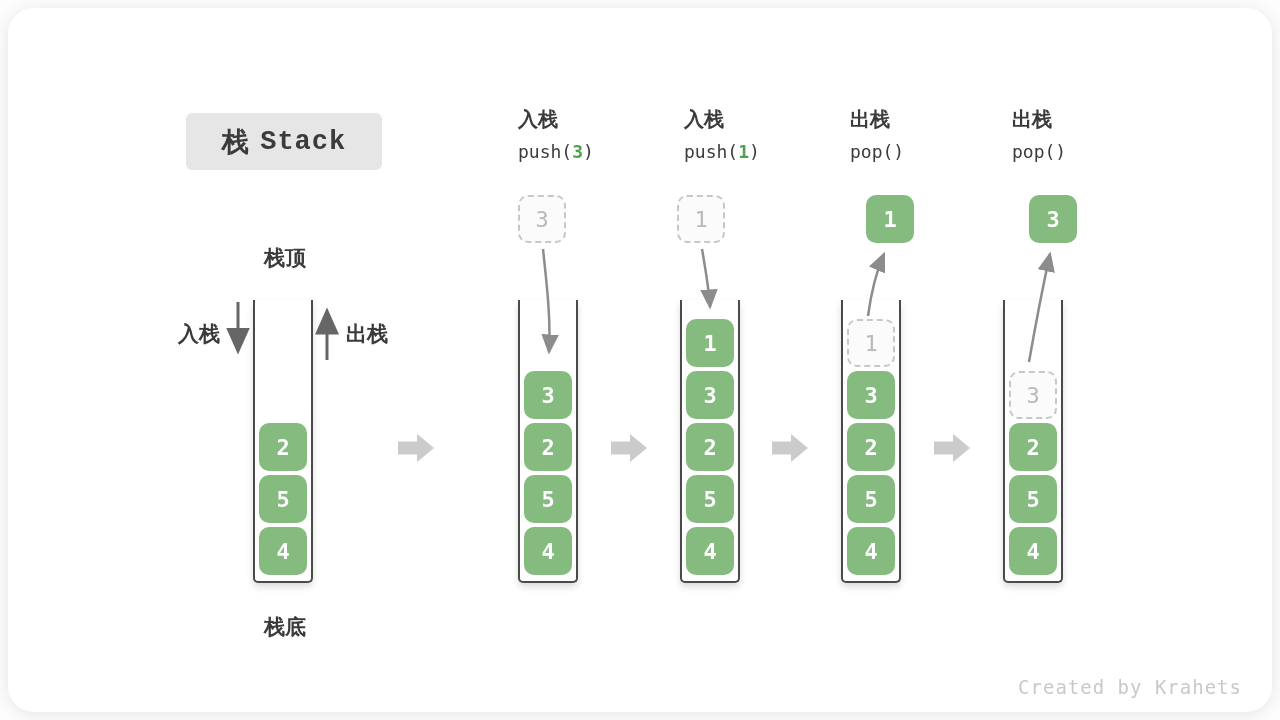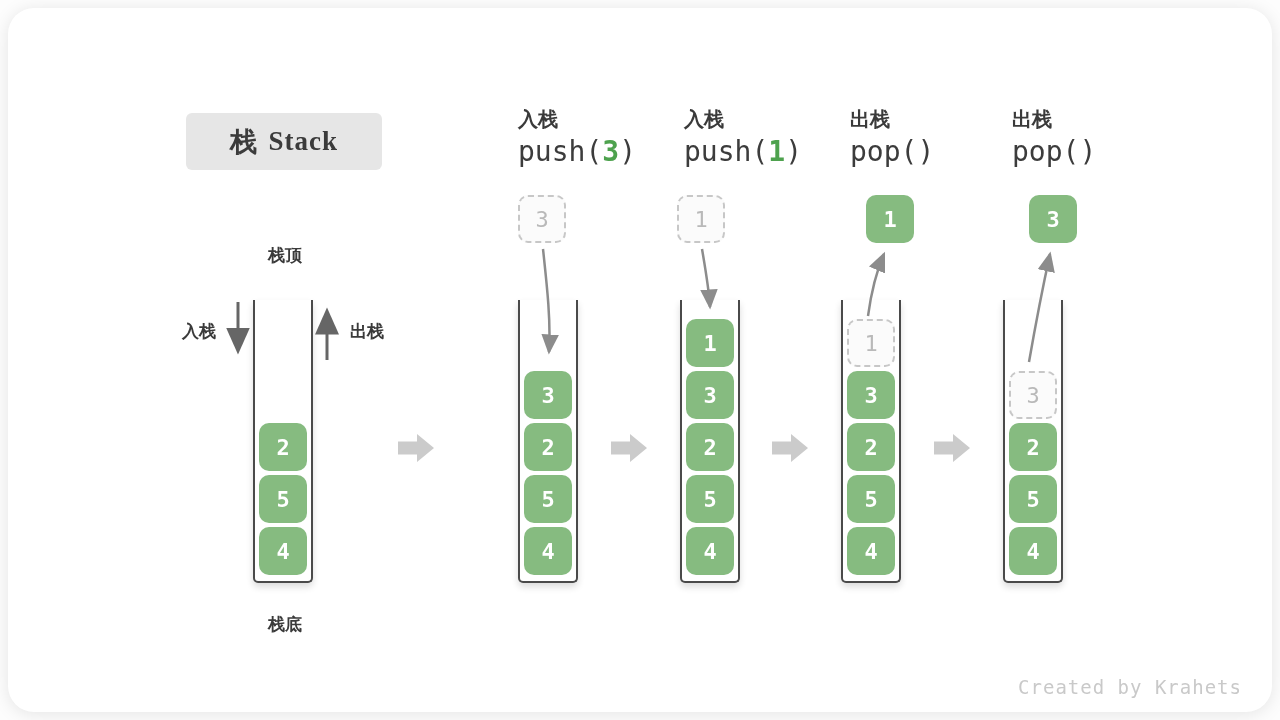--- a/index.html
+++ b/index.html
@@ -12,32 +12,32 @@
     background: #ffffff; border-radius: 26px;
     box-shadow: 0 2px 18px rgba(0,0,0,0.10);
   }
 
   .title-box {
     position: absolute; left: 186px; top: 113px; width: 196px; height: 57px;
     background: #e6e6e6; border-radius: 6px;
     display: flex; align-items: center; justify-content: center;
     font-size: 27px; font-weight: bold; color: #3b3b3b; letter-spacing: 1px;
   }
-  .title-box .mono { font-family: Liberation Serif, serif; }
+  .title-box .mono { font-family: Liberation Mono, monospace; }
 
   .side-label {
     position: absolute; width: 64px; text-align: center;
-    font-size: 17px; font-weight: bold; color: #3a3a3a;
+    font-size: 21px; font-weight: bold; color: #3a3a3a;
   }
 
   .stage-label { position: absolute; top: 104px; }
   .stage-label .l1 { font-size: 20px; font-weight: bold; line-height: 30px; color: #3a3a3a; }
   .stage-label .l2 {
     font-family: "DejaVu Sans Mono", "Liberation Mono", monospace;
-    font-size: 28px; line-height: 36px; color: #3c3c3c; text-align: center;
+    font-size: 18px; line-height: 36px; color: #3c3c3c; text-align: center;
   }
   .stage-label .hl { color: #4ea24e; font-weight: bold; }
 
   .stack-container {
     position: absolute; top: 300px; width: 60px; height: 283px;
     border-left: 2px solid #4a4a4a; border-right: 2px solid #4a4a4a; border-bottom: 2px solid #4a4a4a;
     border-radius: 0 0 5px 5px; background: #ffffff;
     box-shadow: 0 4px 7px rgba(0,0,0,0.14);
     display: flex; flex-direction: column; justify-content: flex-end; align-items: center;
     gap: 4px; padding-bottom: 6px;

